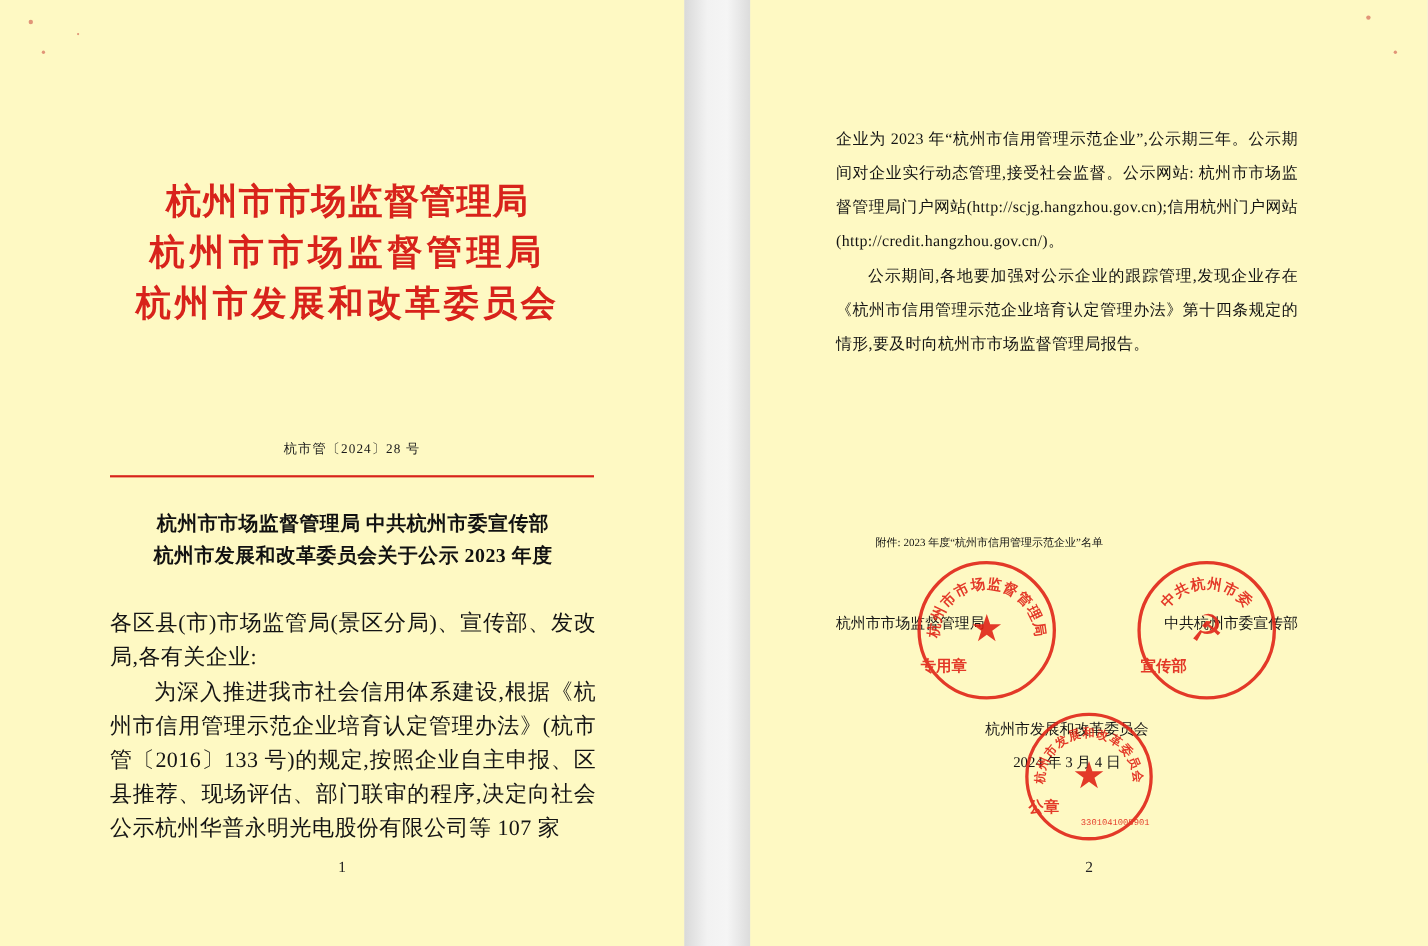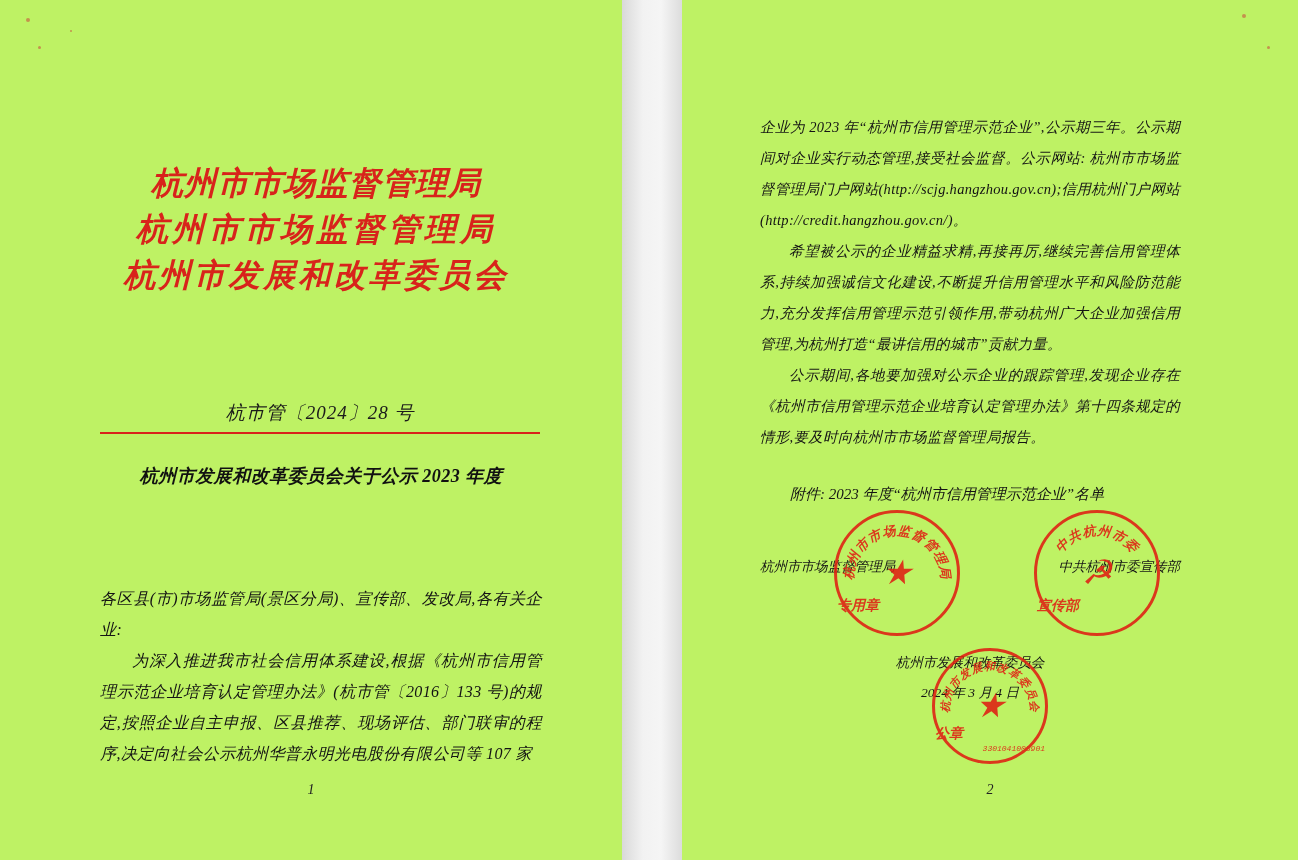--- a/index.html
+++ b/index.html
@@ -15,23 +15,22 @@
   }
   .spread {
     position: relative;
     width: 1298px;
     height: 860px;
     display: flex;
     background: #e8e8e8;
   }
   .page {
     position: relative;
-    background: #bef264;
+    background: #fef9c3;
     overflow: hidden;
-    font-style: italic;
   }
   .page-left {
     width: 622px;
     height: 860px;
   }
   .page-gutter {
     width: 60px;
     height: 860px;
     background: #eaeaea;
     background: linear-gradient(to right, #d9d9d9 0%, #f2f2f2 35%, #f5f5f5 65%, #dcdcdc 100%);
@@ -69,21 +68,21 @@
   .masthead .line.l1 { letter-spacing: 1px; }
   .masthead .line.l2 { letter-spacing: 4px; }
   .masthead .line.l3 { letter-spacing: 3px; }
 
   .docnum {
     position: absolute;
     left: 100px;
     top: 400px;
     width: 440px;
     text-align: center;
-    font-size: 19px;
+    font-size: 12px;
     color: #1b1b1b;
     letter-spacing: 1px;
   }
   .redrule {
     position: absolute;
     left: 100px;
     top: 432px;
     width: 440px;
     height: 2px;
     background: #d8231b;
@@ -98,23 +97,23 @@
     font-size: 18px;
     font-weight: bold;
     line-height: 29px;
     color: #111;
     letter-spacing: .5px;
   }
 
   .body-left {
     position: absolute;
     left: 100px;
-    top: 583px;
+    top: 552px;
     width: 442px;
-    font-size: 16px;
+    font-size: 20px;
     line-height: 31px;
     color: #141414;
     letter-spacing: .4px;
     text-align: justify;
   }
   .body-left p { margin: 0; }
   .body-left p.indent { text-indent: 2em; }
 
   .pageno {
     position: absolute;
@@ -135,24 +134,24 @@
     line-height: 31px;
     color: #141414;
     letter-spacing: .3px;
     text-align: justify;
     font-family: "Liberation Serif", "DejaVu Serif", serif;
   }
   .body-right p { margin: 0 0 0 0; }
   .body-right p.indent { text-indent: 2em; }
   .attach {
     position: absolute;
-    left: 78px;
+    left: 94px;
     top: 480px;
     width: 420px;
-    font-size: 15px;
+    font-size: 10px;
     line-height: 28px;
     color: #141414;
     text-indent: 2em;
   }
 
   .sig-row {
     position: absolute;
     left: 78px;
     top: 558px;
     width: 420px;
@@ -236,41 +235,41 @@
     <div class="masthead">
       <div class="line l1">杭州市市场监督管理局</div>
       <div class="line l2">杭州市市场监督管理局</div>
       <div class="line l3">杭州市发展和改革委员会</div>
     </div>
 
     <div class="docnum">杭市管〔2024〕28 号</div>
     <div class="redrule"></div>
 
     <div class="doctitle">
+      <div>杭州市市场监督管理局 中共杭州市委宣传部</div>
       <div>杭州市发展和改革委员会关于公示 2023 年度</div>
     </div>
 
     <div class="body-left">
       <p>各区县(市)市场监管局(景区分局)、宣传部、发改局,各有关企业:</p>
       <p class="indent">为深入推进我市社会信用体系建设,根据《杭州市信用管理示范企业培育认定管理办法》(杭市管〔2016〕133 号)的规定,按照企业自主申报、区县推荐、现场评估、部门联审的程序,决定向社会公示杭州华普永明光电股份有限公司等 107 家</p>
     </div>
 
     <div class="pageno">1</div>
   </div>
 
   <div class="page-gutter"></div>
 
   <div class="page page-right">
 
     <span class="speck" style="left:560px; top:14px; width:4px; height:4px;"></span>
     <span class="speck" style="left:585px; top:46px; width:3px; height:3px;"></span>
 
     <div class="body-right">
       <p>企业为 2023 年“杭州市信用管理示范企业”,公示期三年。公示期间对企业实行动态管理,接受社会监督。公示网站: 杭州市市场监督管理局门户网站(http://scjg.hangzhou.gov.cn);信用杭州门户网站(http://credit.hangzhou.gov.cn/)。</p>
-      <p class="indent">希望被公示的企业精益求精,再接再厉,继续完善信用管理体系,持续加强诚信文化建设,不断提升信用管理水平和风险防范能力,充分发挥信用管理示范引领作用,带动杭州广大企业加强信用管理,为杭州打造“最讲信用的城市”贡献力量。</p>
       <p class="indent">公示期间,各地要加强对公示企业的跟踪管理,发现企业存在《杭州市信用管理示范企业培育认定管理办法》第十四条规定的情形,要及时向杭州市市场监督管理局报告。</p>
     </div>
 
     <div class="attach">附件: 2023 年度“杭州市信用管理示范企业”名单</div>
 
     <div class="sig-row">
       <span>杭州市市场监督管理局</span>
       <span>中共杭州市委宣传部</span>
     </div>
 

